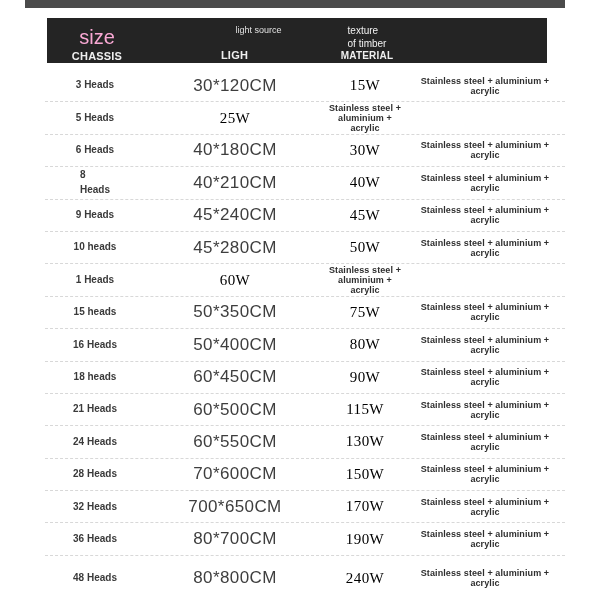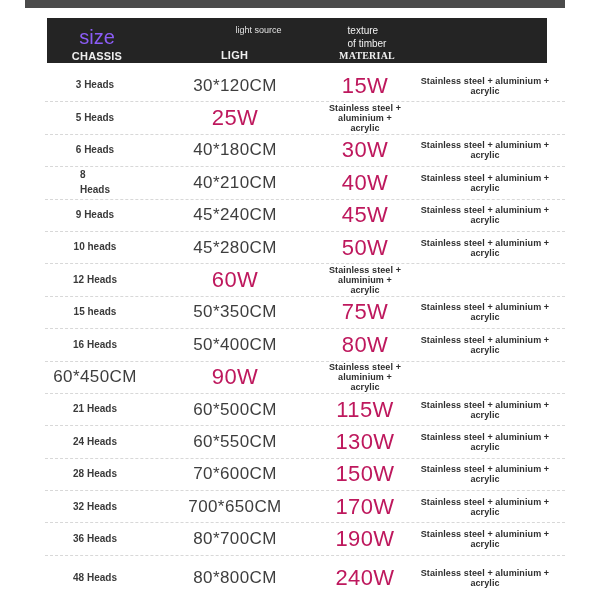--- a/index.html
+++ b/index.html
@@ -26,48 +26,48 @@
   }
   .hcell {
     display: flex; flex-direction: column; align-items: center;
     box-sizing: border-box;
     color: #efefef;
   }
   .hc1 { justify-content: flex-end; padding-bottom: 6px; gap: 3px; }
   .hc1 .small { font-size: 9px;  color: #d8d8d8; }
   .hc1 .main  { font-size: 11px; font-weight: bold; letter-spacing: .2px; }
   .hc2 { justify-content: flex-end; padding-bottom: 5px; gap: 1px; }
-  .hc2 .small { font-size: 20px; color: #8b5cf6; }
+  .hc2 .small { font-size: 20px; color: #f9a8d4; }
   .hc2 .main  { font-size: 11px; font-weight: bold; letter-spacing: .2px; }
   .hc3 { justify-content: space-between; padding: 7px 0 6px; }
   .hc3 .small { font-size: 9px;  color: #e2e2e2; padding-left: 48px; }
   .hc3 .main  { font-size: 11px; font-weight: bold; letter-spacing: .2px; }
   .hc4 { justify-content: space-between; padding: 7px 0 6px; }
   .hc4 .small {
     font-size: 10px; color: #f0f0f0;
     white-space: pre-line; display: inline-block; text-align: left;
     line-height: 1.25;
   }
-  .hc4 .main  { font-size: 10px; font-weight: bold; letter-spacing: .2px; font-family: Liberation Serif, serif; }
+  .hc4 .main  { font-size: 10px; font-weight: bold; letter-spacing: .2px; }
 
   .tbody { position: absolute; left: 45px; top: 70px; width: 520px; }
   .trow {
     display: grid;
     grid-template-columns: 100px 180px 80px 160px;
     align-items: center;
     height: 32.4px;
     box-sizing: border-box;
     border-bottom: 1px dashed #d8d8d8;
   }
   .trow:last-child { border-bottom: none; height: 45px; }
   .cell { text-align: center; }
   .cell-heads { font-size: 10px; font-weight: bold; color: #3a3a3a; }
   .cell-heads .lbl { display: inline-block; text-align: left; white-space: pre-line; line-height: 1.45; }
   .cell-size  { font-size: 17px; color: #3e3e3e; letter-spacing: .4px; }
-  .cell-power { font-size: 22px; color: #be185d; letter-spacing: .4px; }
+  .cell-power { font-size: 15px; color: #000000; letter-spacing: .4px; font-family: Liberation Serif, serif; }
   .cell-material { font-size: 9px; font-weight: bold; color: #2e2e2e; letter-spacing: .1px; }
 </style>
 </head>
 <body>
 
 <div class="canvas">
 
   <div class="top-bar"></div>
 
   <div class="thead">
@@ -136,21 +136,21 @@
     <div class="cell cell-heads">
       <span class="lbl">10 heads</span>
     </div>
     <div class="cell cell-size">45*280CM</div>
     <div class="cell cell-power">50W</div>
     <div class="cell cell-material">Stainless steel + aluminium + acrylic</div>
   </div>
 
   <div class="trow">
     <div class="cell cell-heads">
-      <span class="lbl">12 Heads</span>
+      <span class="lbl">1 Heads</span>
     </div>
     <div class="cell cell-power">60W</div>
     <div class="cell cell-material">Stainless steel + aluminium + acrylic</div>
   </div>
 
   <div class="trow">
     <div class="cell cell-heads">
       <span class="lbl">15 heads</span>
     </div>
     <div class="cell cell-size">50*350CM</div>
@@ -161,20 +161,23 @@
   <div class="trow">
     <div class="cell cell-heads">
       <span class="lbl">16 Heads</span>
     </div>
     <div class="cell cell-size">50*400CM</div>
     <div class="cell cell-power">80W</div>
     <div class="cell cell-material">Stainless steel + aluminium + acrylic</div>
   </div>
 
   <div class="trow">
+    <div class="cell cell-heads">
+      <span class="lbl">18 heads</span>
+    </div>
     <div class="cell cell-size">60*450CM</div>
     <div class="cell cell-power">90W</div>
     <div class="cell cell-material">Stainless steel + aluminium + acrylic</div>
   </div>
 
   <div class="trow">
     <div class="cell cell-heads">
       <span class="lbl">21 Heads</span>
     </div>
     <div class="cell cell-size">60*500CM</div>

